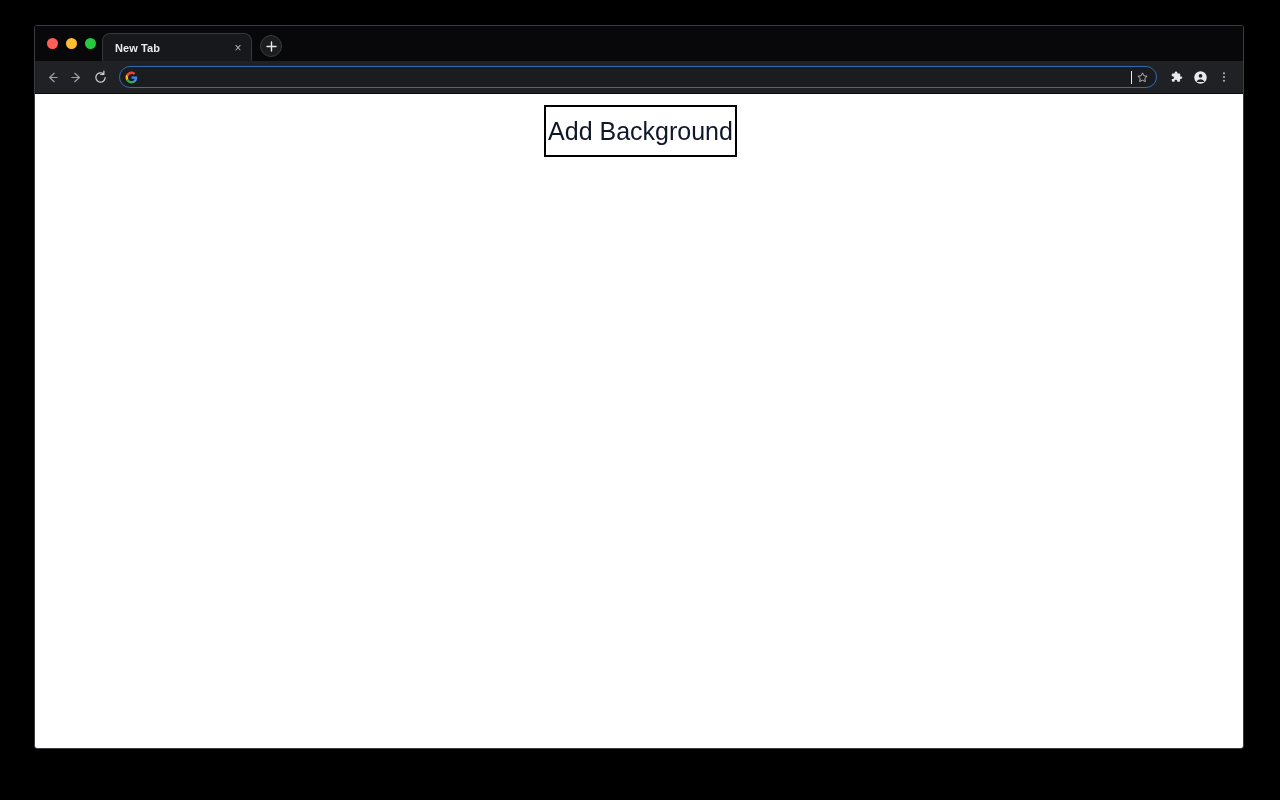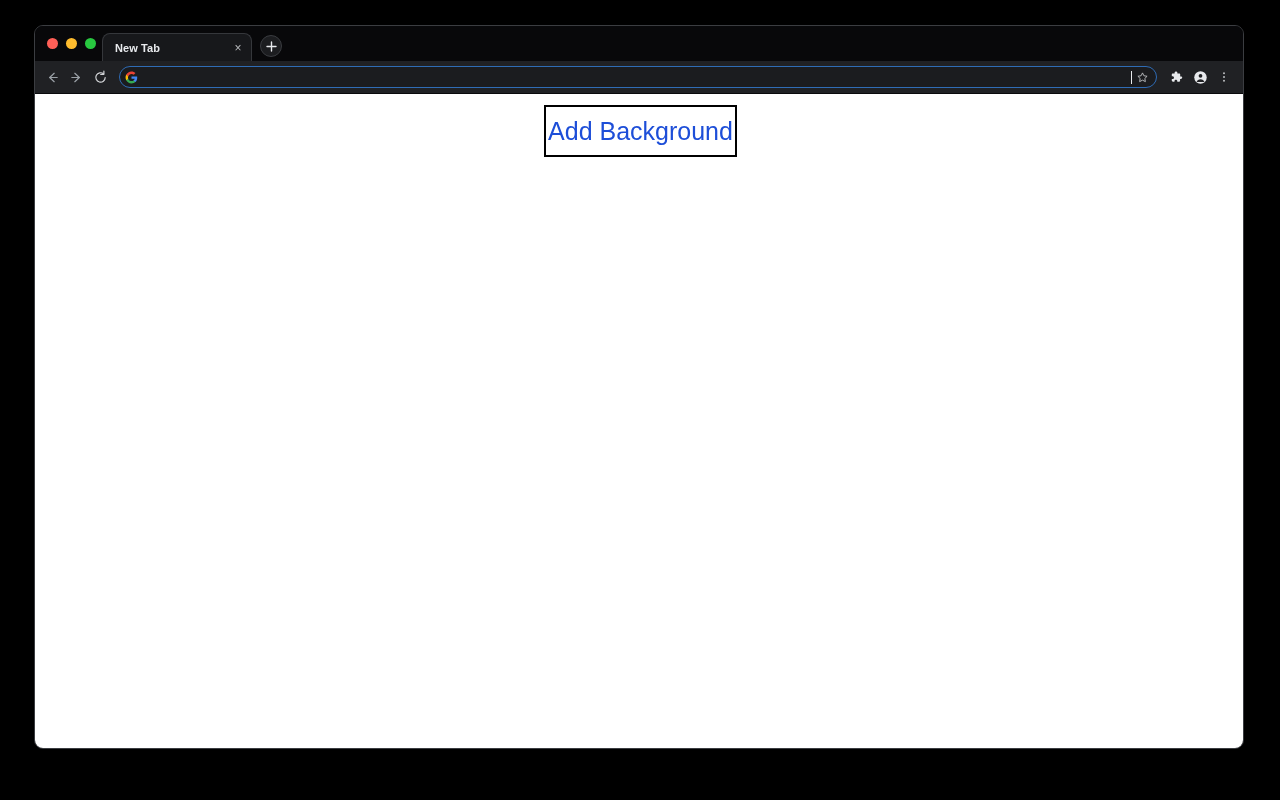--- a/index.html
+++ b/index.html
@@ -14,21 +14,21 @@
 
   
   #browser-window {
     position: absolute;
     left: 34px;
     top: 25px;
     width: 1210px;
     height: 724px;
     background: #0a0a0c;
     border: 1px solid #3b3d41;
-    border-radius: 9px;
+    border-radius: 3px;
     box-sizing: border-box;
     overflow: hidden;
   }
 
   
   #tab-strip {
     position: relative;
     height: 35px;
     background: #08080a;
     display: flex;
@@ -205,21 +205,21 @@
     width: 193px;
     height: 52px;
     background: #ffffff;
     border: 2px solid #000000;
     display: flex;
     align-items: center;
     justify-content: center;
     box-sizing: border-box;
   }
   #add-background-label {
-    color: #1d4ed8;
+    color: #0f172a;
     font-size: 25px;
     line-height: 1;
     white-space: nowrap;
   }
 </style>
 </head>
 <body>
 
 <div id="browser-window">
 

